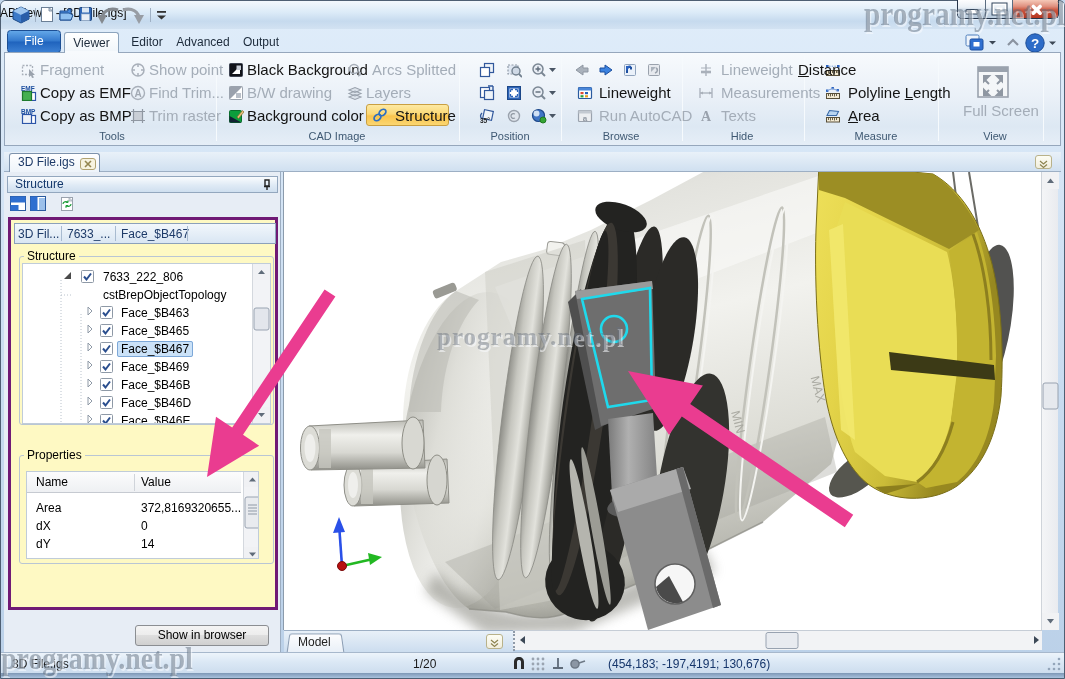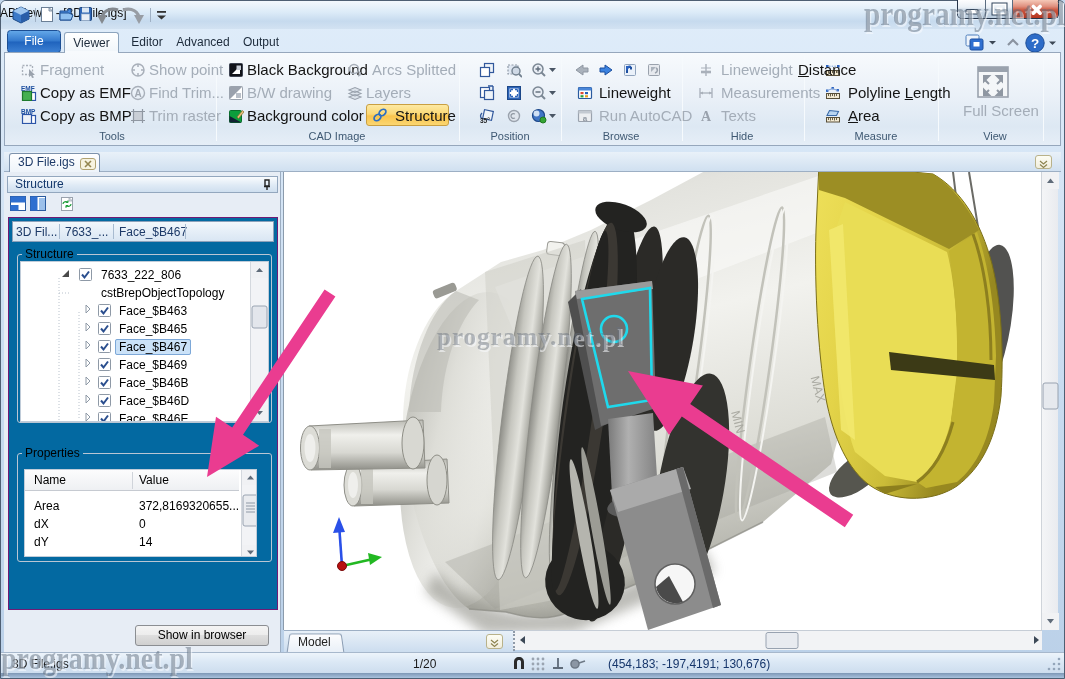--- a/index.html
+++ b/index.html
@@ -59,21 +59,21 @@
   border-top:1px solid #a7b8cc; font-size:12px; color:#1a1a1a; }
 .wm { position:absolute; font-family:"Liberation Serif",serif; font-weight:bold;
   color:rgba(96,110,126,0.50); text-shadow:1.5px 1.5px 0 rgba(250,252,255,0.55); white-space:nowrap; z-index:60; }
 
 #panel { position:absolute; left:4px; top:172px; width:277px; height:480px;
   background:#e7edf5; border-right:1px solid #9cadc1; font-size:12px; }
 #phdr { position:absolute; left:3px; top:4px; width:271px; height:17px;
   background:linear-gradient(180deg,#fafcfe 0%,#dfeaf5 55%,#cfdfef 100%);
   border:1px solid #93a7be; font-size:12px; color:#13376b; line-height:15px; padding-left:7px; }
 #pbox { position:absolute; left:4px; top:45px; width:270px; height:393px;
-  background:#0369a1; border:1px solid #701a75; }
+  background:#fef9c3; border:3px solid #701a75; }
 #crumbs { position:absolute; left:3px; top:3px; width:262px; height:21px;
   background:linear-gradient(180deg,#f2f7fc,#d9e6f3); border:1px solid #8ca1ba;
   color:#1d3a68; }
 .crumb { position:absolute; top:2px; height:15px; line-height:16px; }
 fieldset { border:1px solid #b9c6d4; border-radius:3px; }
 fieldset legend { font-size:12px; color:#000; padding:0 3px; margin-left:4px; }
 #treebox { position:absolute; left:8px; top:29px; width:255px; height:176px; }
 #tree { position:absolute; left:11px; top:43px; width:249px; height:161px; background:#fff;
   border:1px solid #c0ccd9; overflow:hidden; color:#000; }
 .trow { position:absolute; left:0; height:17px; line-height:16px; white-space:nowrap; }

